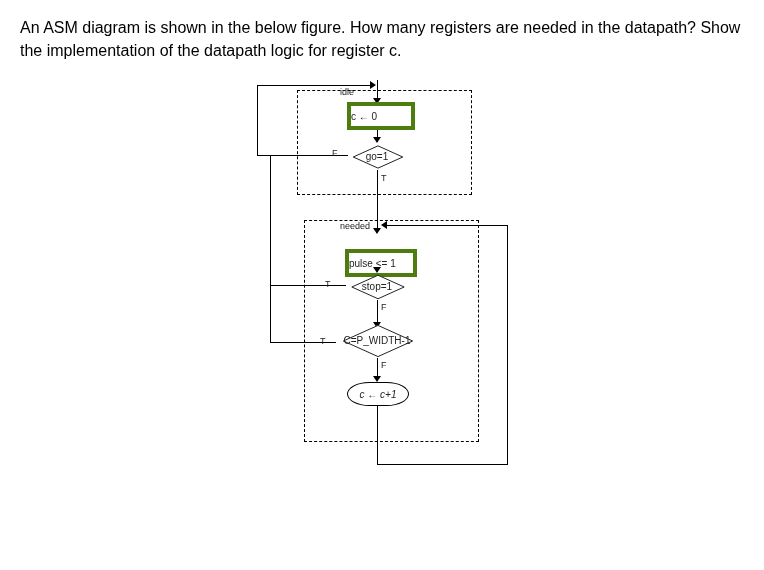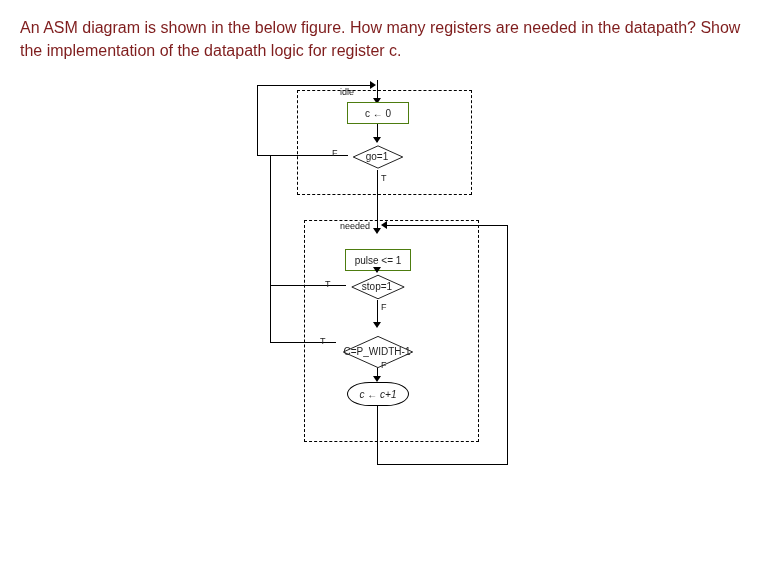--- a/index.html
+++ b/index.html
@@ -8,44 +8,43 @@
     font-family: Arial, Helvetica, sans-serif;
     width: 764px;
     height: 570px;
     box-sizing: border-box;
     background: #fff;
     color: #222;
   }
   .question {
     font-size: 16px;
     line-height: 1.45;
-    color: #7f1d1d;
+    color: #000000;
   }
   .diagram-wrap {
     position: relative;
     width: 380px;
     margin: 18px auto 0 auto;
     font-size: 10px;
   }
   .state-box {
     position: absolute;
     border: 1.5px dashed #000;
     box-sizing: border-box;
   }
   .state-label {
     position: absolute;
     font-size: 9px;
   }
   .rect {
     position: absolute;
-    border: 1px solid #4d7c0f;
+    border: 4px solid #4d7c0f;
     text-align: center;
     display: flex;
     align-items: center;
-    justify-content: center;
     background: #fff;
     z-index: 2;
   }
   .diamond {
     position: absolute;
     display: flex;
     align-items: center;
     justify-content: center;
     z-index: 2;
   }
@@ -158,21 +157,21 @@
   <style>.diamond[data-name="decision-stop"]::before{width:36px;height:36px;left:14px;top:-4px;}</style>
 
   <div class="edge-label" data-name="edge-stop-T" style="left:133px; top:199px;">T</div>
   <div class="arrow-line" style="left:78px; top:205px; width:76px; height:1px;"></div>
   <div class="arrow-line" style="left:78px; top:75px; width:1px; height:131px;"></div>
 
   <div class="edge-label" data-name="edge-stop-F" style="left:189px; top:222px;">F</div>
   <div class="arrow-line" style="left:185px; top:220px; width:1px; height:26px;"></div>
   <div class="arrow-head arrow-down" style="left:181px; top:242px;"></div>
 
-  <div class="diamond" data-name="decision-width" style="left:143px; top:256px; width:84px; height:30px;">
+  <div class="diamond" data-name="decision-width" style="left:143px; top:245px; width:84px; height:30px;">
     <span class="d-label" data-name="decision-width-label">C=P_WIDTH-1</span>
   </div>
   <style>.diamond[data-name="decision-width"]::before{width:48px;height:48px;left:18px;top:-9px;}</style>
 
   <div class="edge-label" data-name="edge-width-T" style="left:128px; top:256px;">T</div>
   <div class="arrow-line" style="left:78px; top:262px; width:66px; height:1px;"></div>
   <div class="arrow-line" style="left:78px; top:205px; width:1px; height:58px;"></div>
 
   <div class="edge-label" data-name="edge-width-F" style="left:189px; top:280px;">F</div>
   <div class="arrow-line" style="left:185px; top:278px; width:1px; height:22px;"></div>

